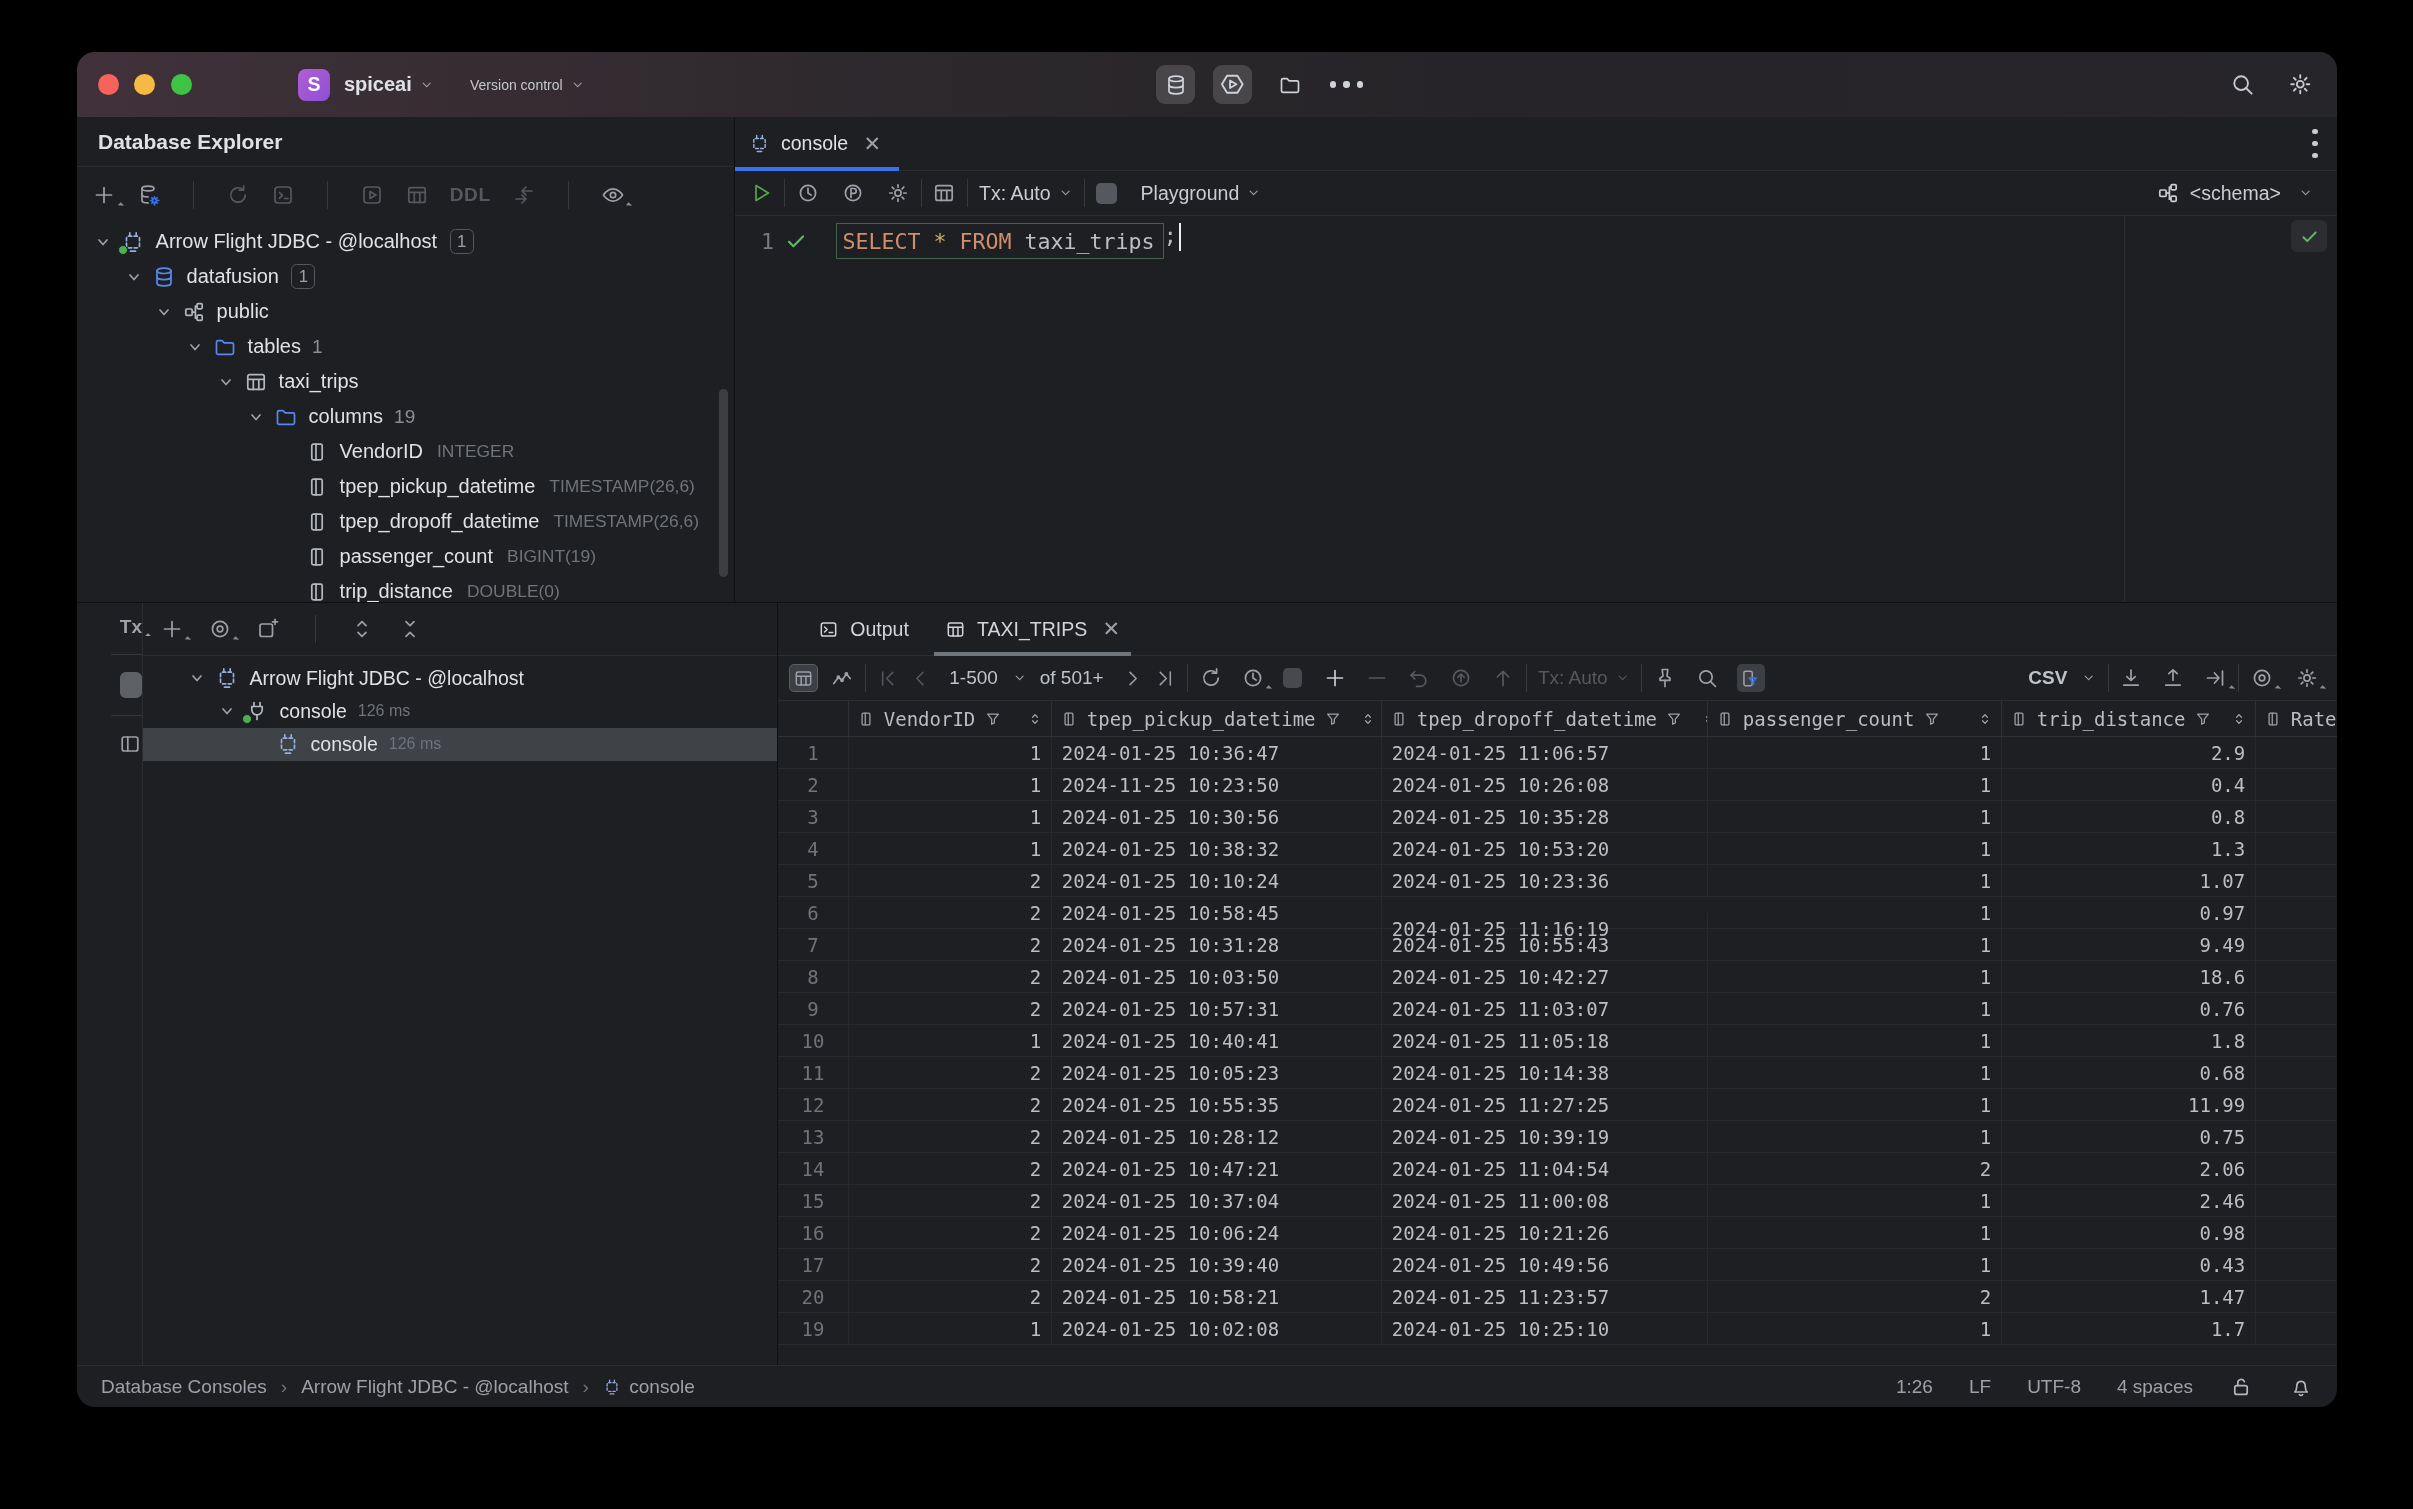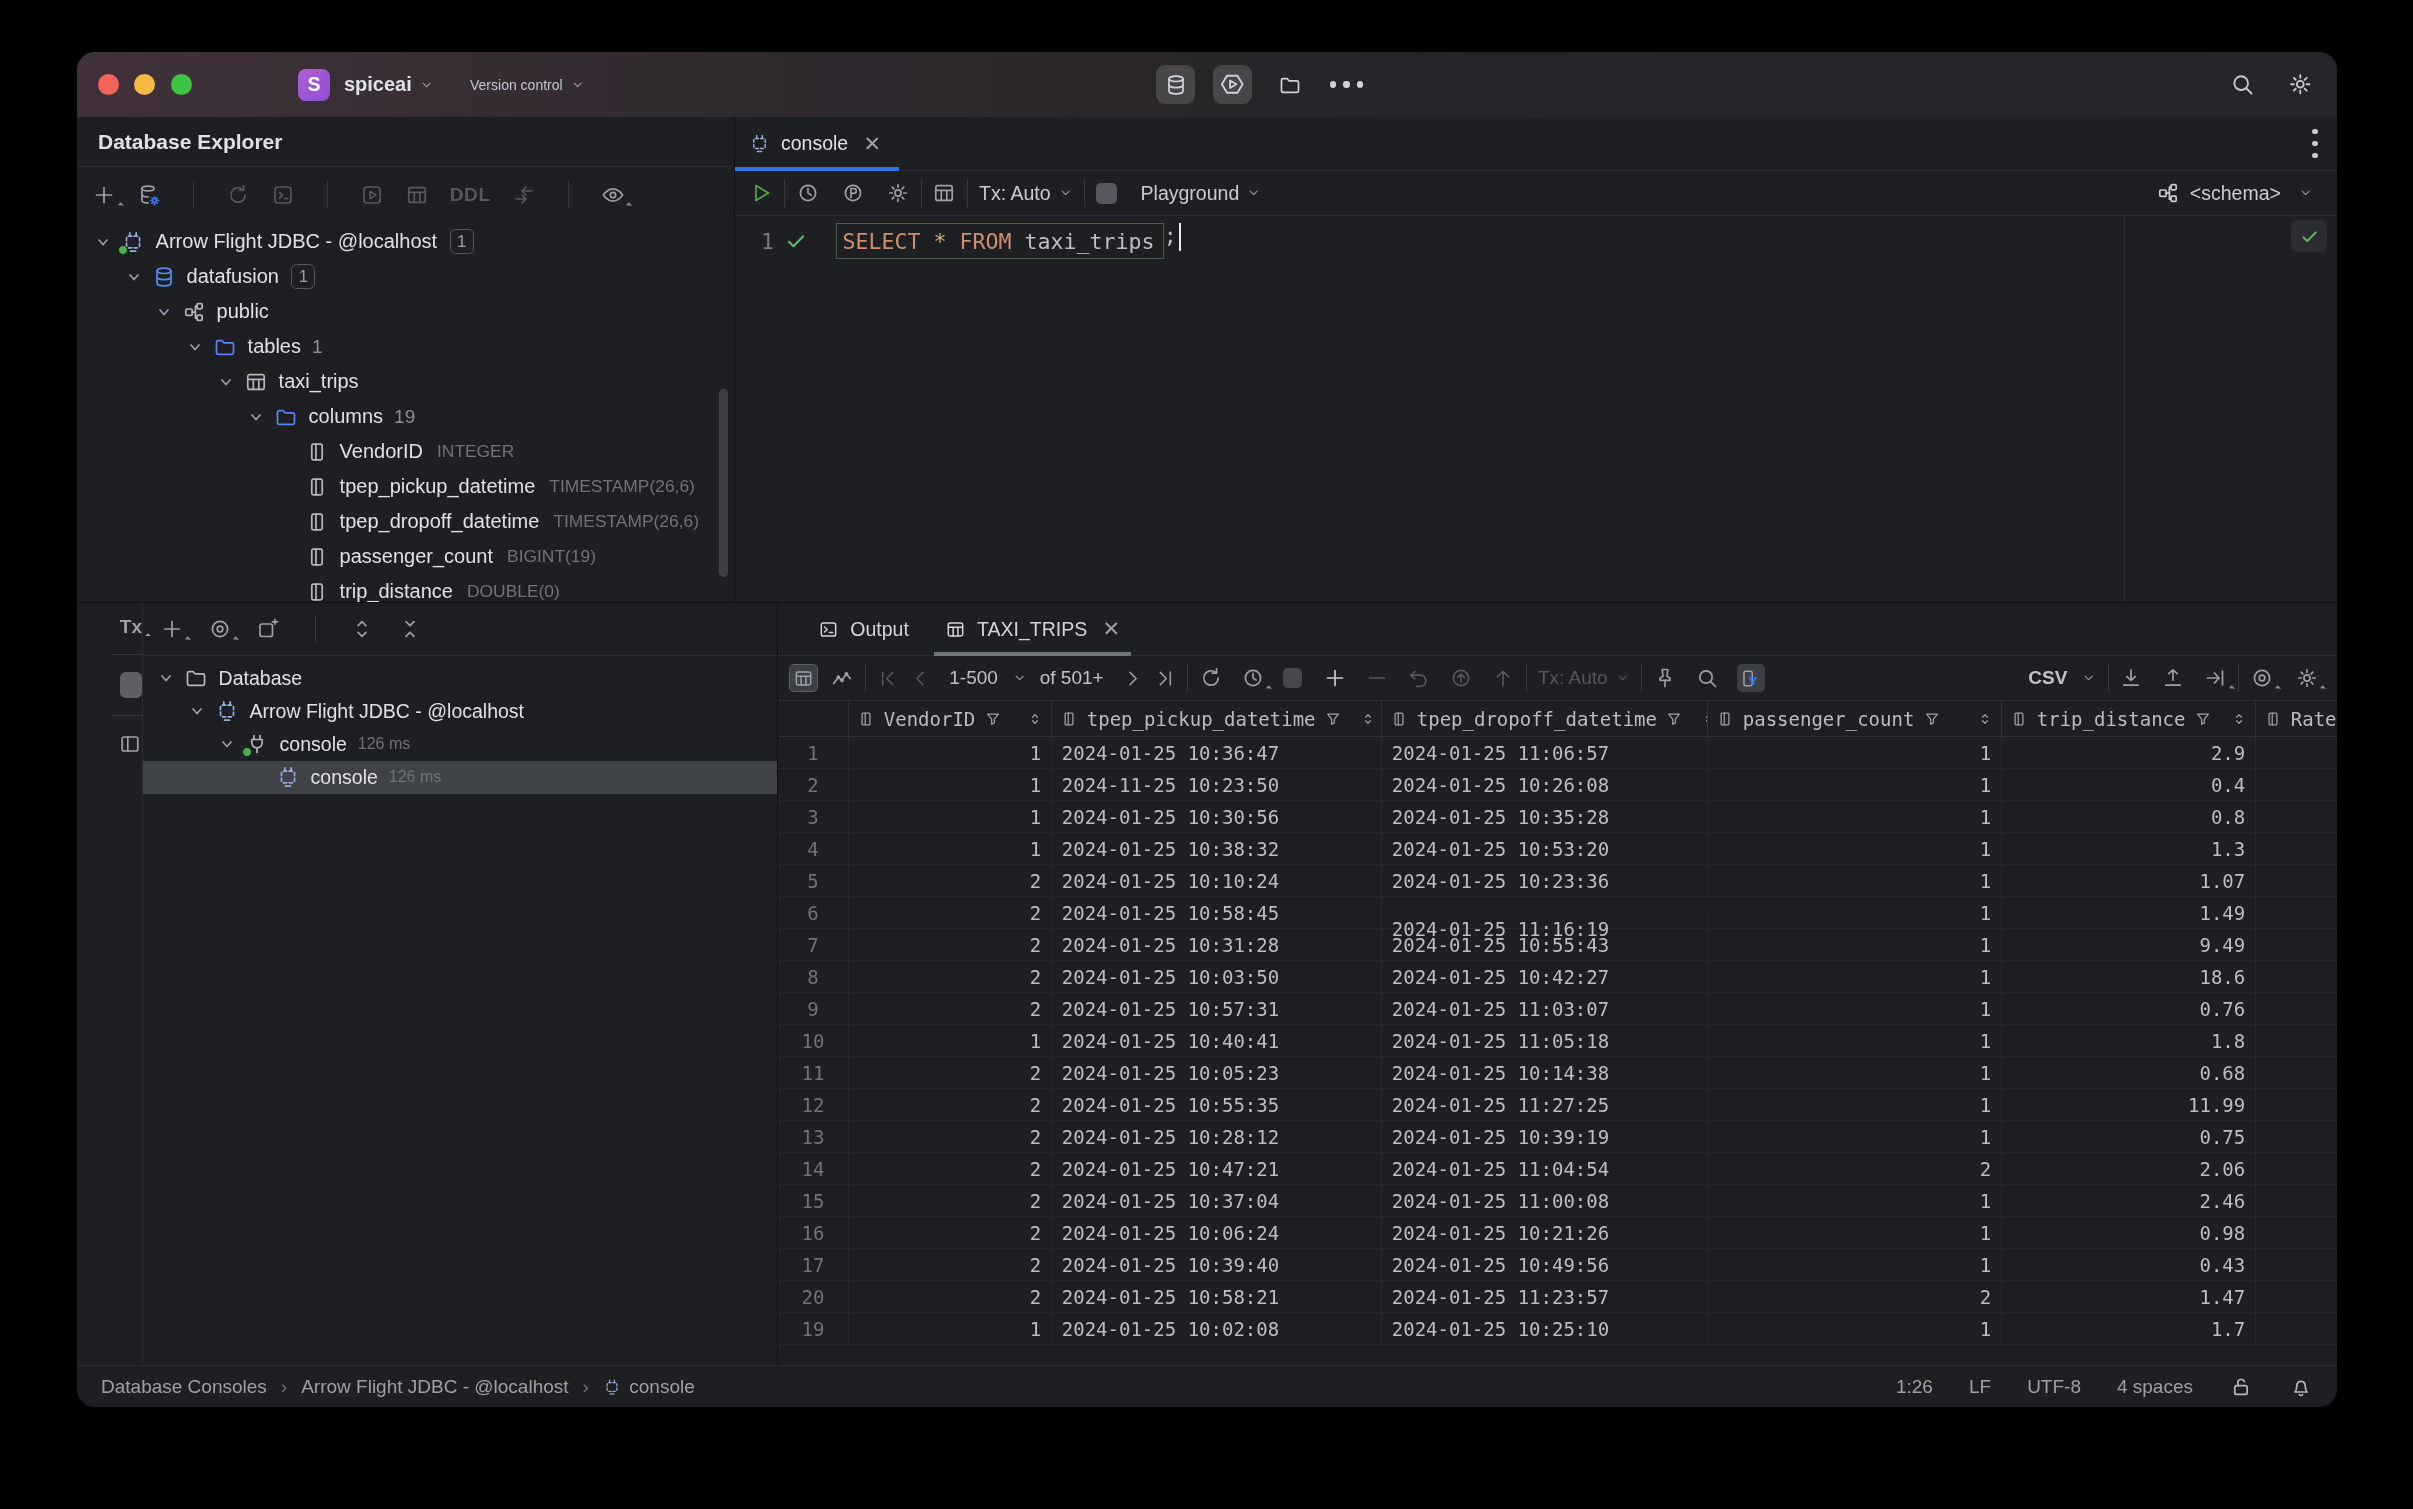--- a/index.html
+++ b/index.html
@@ -575,33 +575,20 @@
                 <path d="M8 8.6L12 4.6l4 4M8 15.4l4 4 4-4"></path>
               </svg>
             </span>
           <span class="ic i34">
               <svg viewBox="0 0 24 24" fill="none" stroke="currentColor" stroke-width="1.7" stroke-linecap="round" stroke-linejoin="round">
                 <path d="M8 4.6l4 4 4-4M8 19.4l4-4 4 4"></path>
               </svg>
             </span>
         </div>
         <div class="svc-tree" id="services-tree">
-            <div class="tree-row" style="padding-left: 11px;">
-              <span class="tchev ic">
-                <svg viewBox="0 0 24 24" fill="none" stroke="currentColor" stroke-width="1.7" stroke-linecap="round" stroke-linejoin="round">
-                  <path d="M8 10l4 4.5 4-4.5"></path>
-                </svg>
-              </span>
-              <span class="ticon ic ic-neutral">
-                <svg viewBox="0 0 24 24" fill="none" stroke="currentColor" stroke-width="1.7" stroke-linecap="round" stroke-linejoin="round">
-                  <path d="M3.5 7.3a1.6 1.6 0 011.6-1.6h4.1l2 2.2h7.7a1.6 1.6 0 011.6 1.6v8.2a1.6 1.6 0 01-1.6 1.6H5.1a1.6 1.6 0 01-1.6-1.6z"></path>
-                </svg>
-              </span>
-              <span>Database</span>
-            </div>
             <div class="tree-row" style="padding-left: 42px;">
               <span class="tchev ic">
                 <svg viewBox="0 0 24 24" fill="none" stroke="currentColor" stroke-width="1.7" stroke-linecap="round" stroke-linejoin="round">
                   <path d="M8 10l4 4.5 4-4.5"></path>
                 </svg>
               </span>
               <span class="ticon ic ic-connection">
                 <svg viewBox="0 0 24 24" fill="none" stroke="currentColor" stroke-width="1.7" stroke-linecap="round" stroke-linejoin="round">
                   <path d="M8.8 2.8v3.4M15.2 2.8v3.4"></path>
                   <rect x="5.5" y="6.2" width="13" height="11.6" rx="2" stroke-dasharray="3.2 2.4"></rect>
@@ -983,21 +970,21 @@
                 <div class="gcell r" style="width: 294px;">1</div>
                 <div class="gcell r" style="width: 254px;">1.07</div>
                 <div class="gcell l" style="flex: 1 1 0%; border-right: none;"></div>
               </div>
               <div class="grow">
                 <div class="gcell num" style="width: 71px;">6</div>
                 <div class="gcell r" style="width: 203px;">2</div>
                 <div class="gcell l" style="width: 330px;">2024-01-25 10:58:45</div>
                 <div class="gcell l" style="width: 326px; margin-top: 16px;">2024-01-25 11:16:19</div>
                 <div class="gcell r" style="width: 294px;">1</div>
-                <div class="gcell r" style="width: 254px;">1.49</div>
+                <div class="gcell r" style="width: 254px;">0.97</div>
                 <div class="gcell l" style="flex: 1 1 0%; border-right: none;"></div>
               </div>
               <div class="grow">
                 <div class="gcell num" style="width: 71px;">7</div>
                 <div class="gcell r" style="width: 203px;">2</div>
                 <div class="gcell l" style="width: 330px;">2024-01-25 10:31:28</div>
                 <div class="gcell l" style="width: 326px;">2024-01-25 10:55:43</div>
                 <div class="gcell r" style="width: 294px;">1</div>
                 <div class="gcell r" style="width: 254px;">9.49</div>
                 <div class="gcell l" style="flex: 1 1 0%; border-right: none;"></div>

